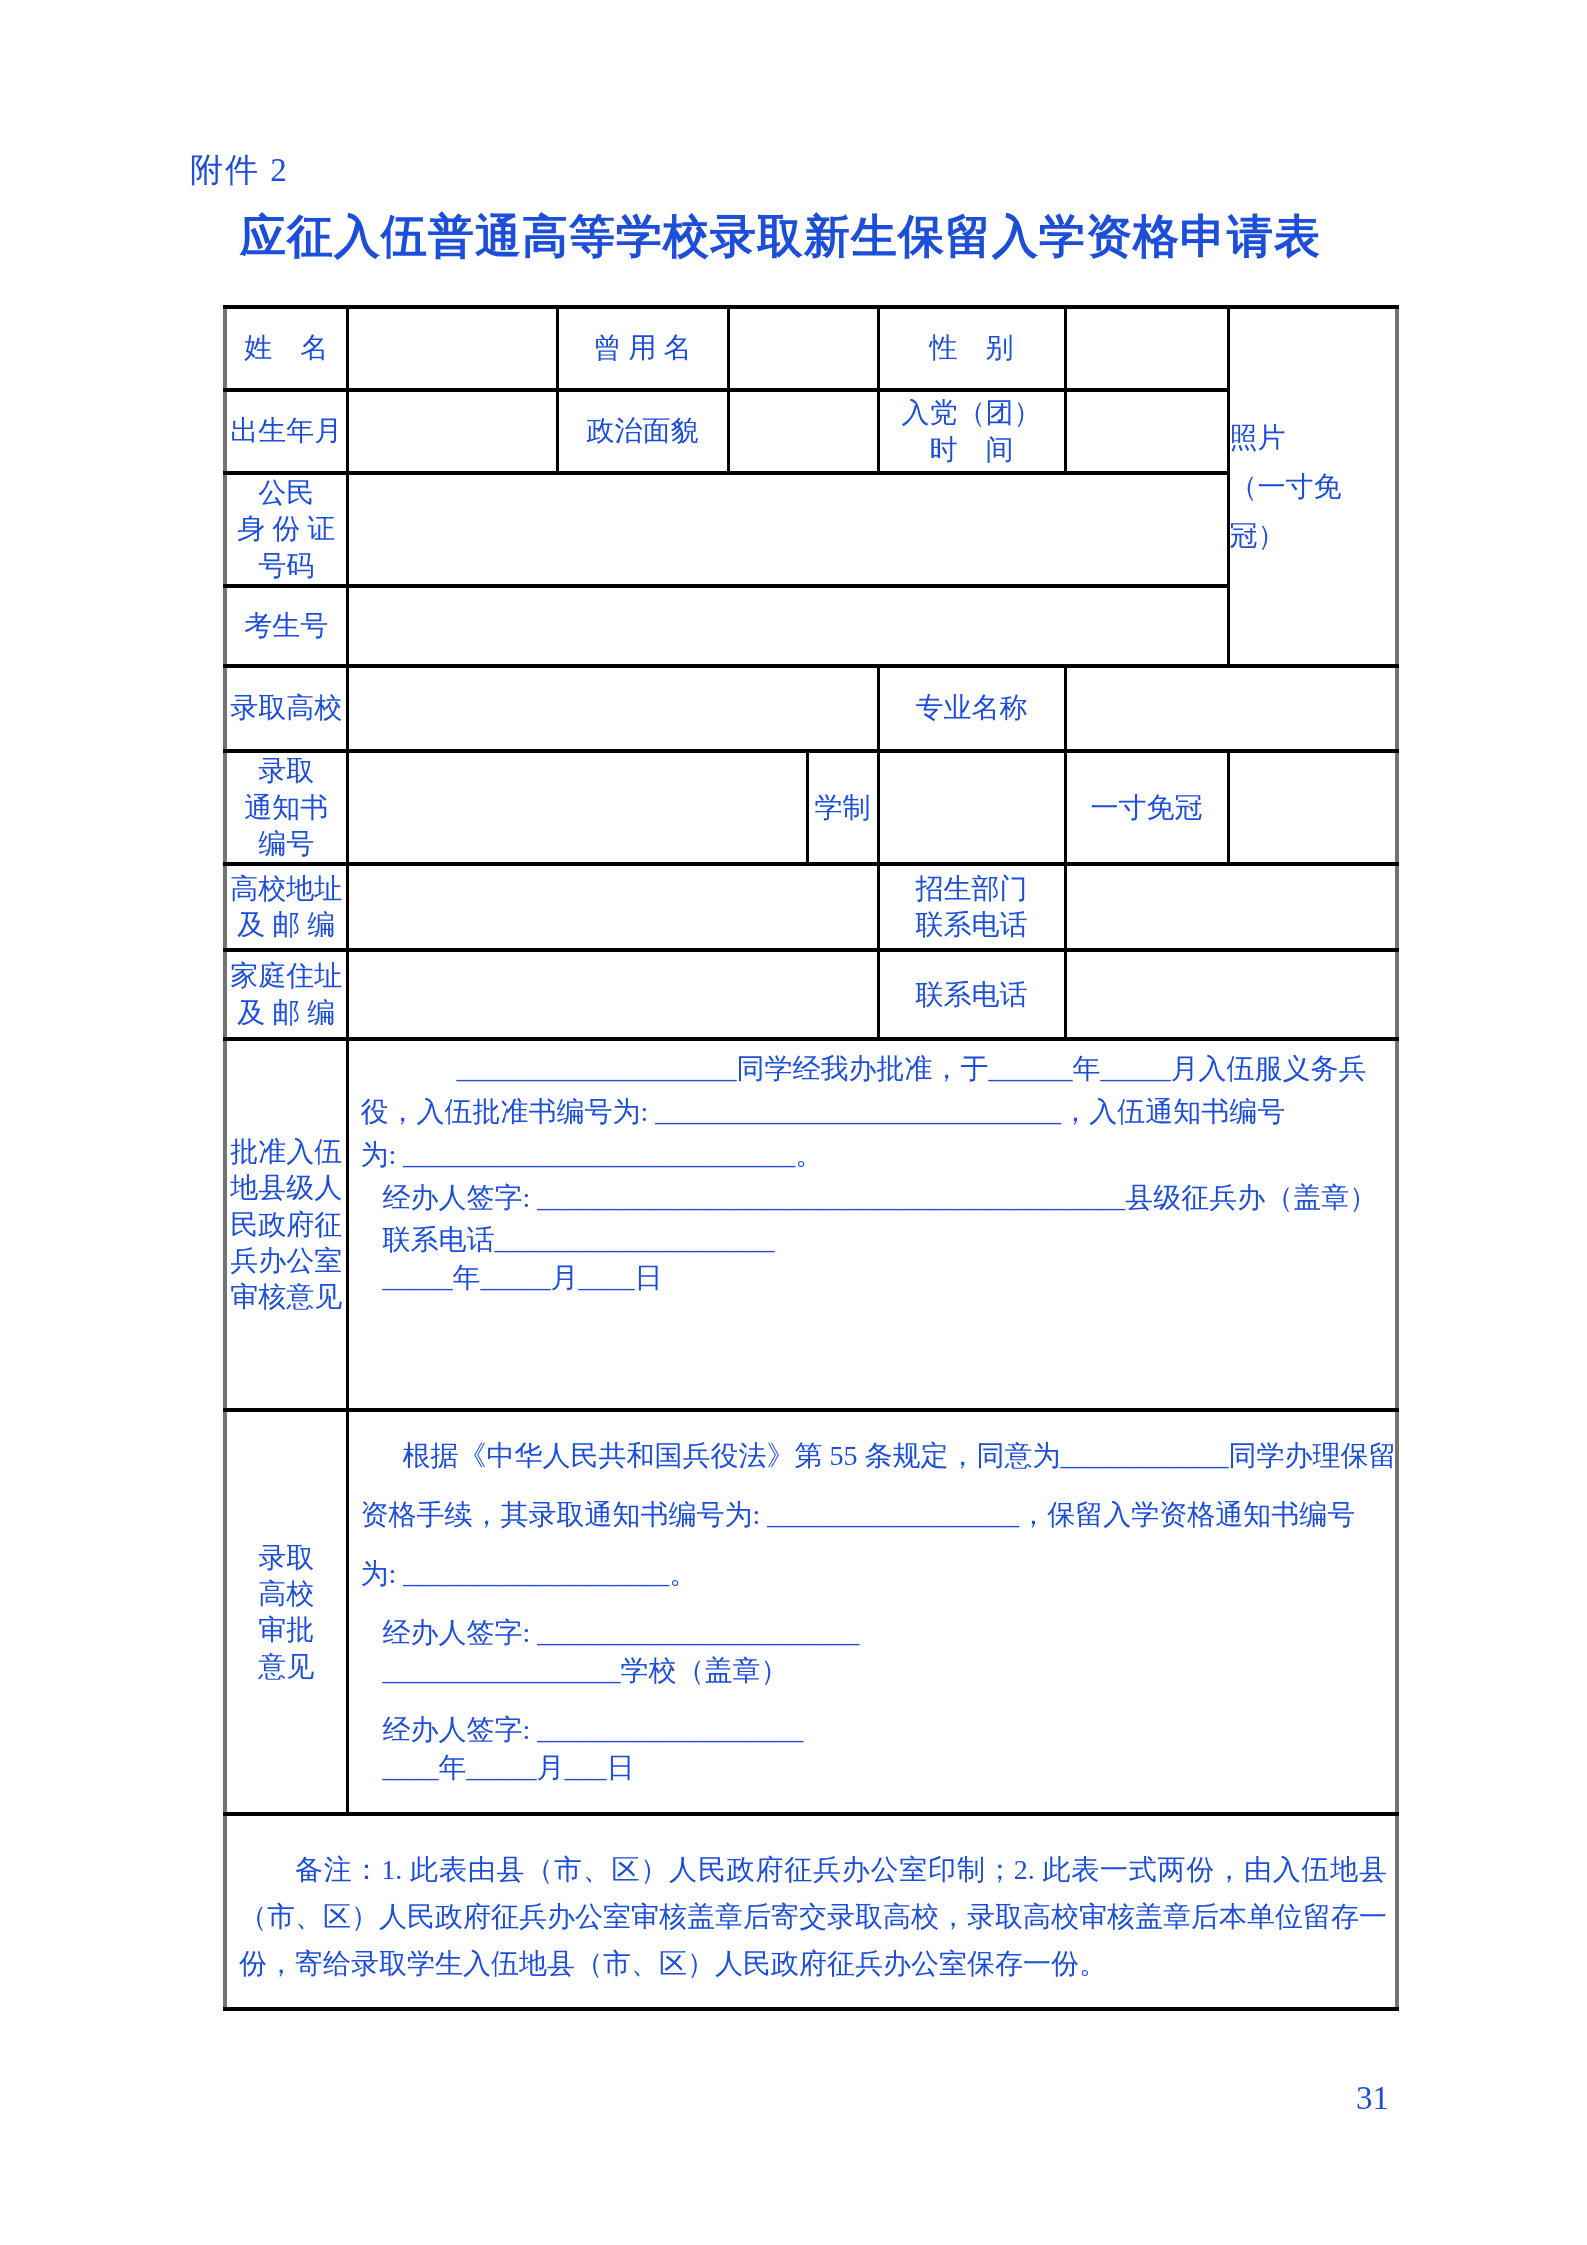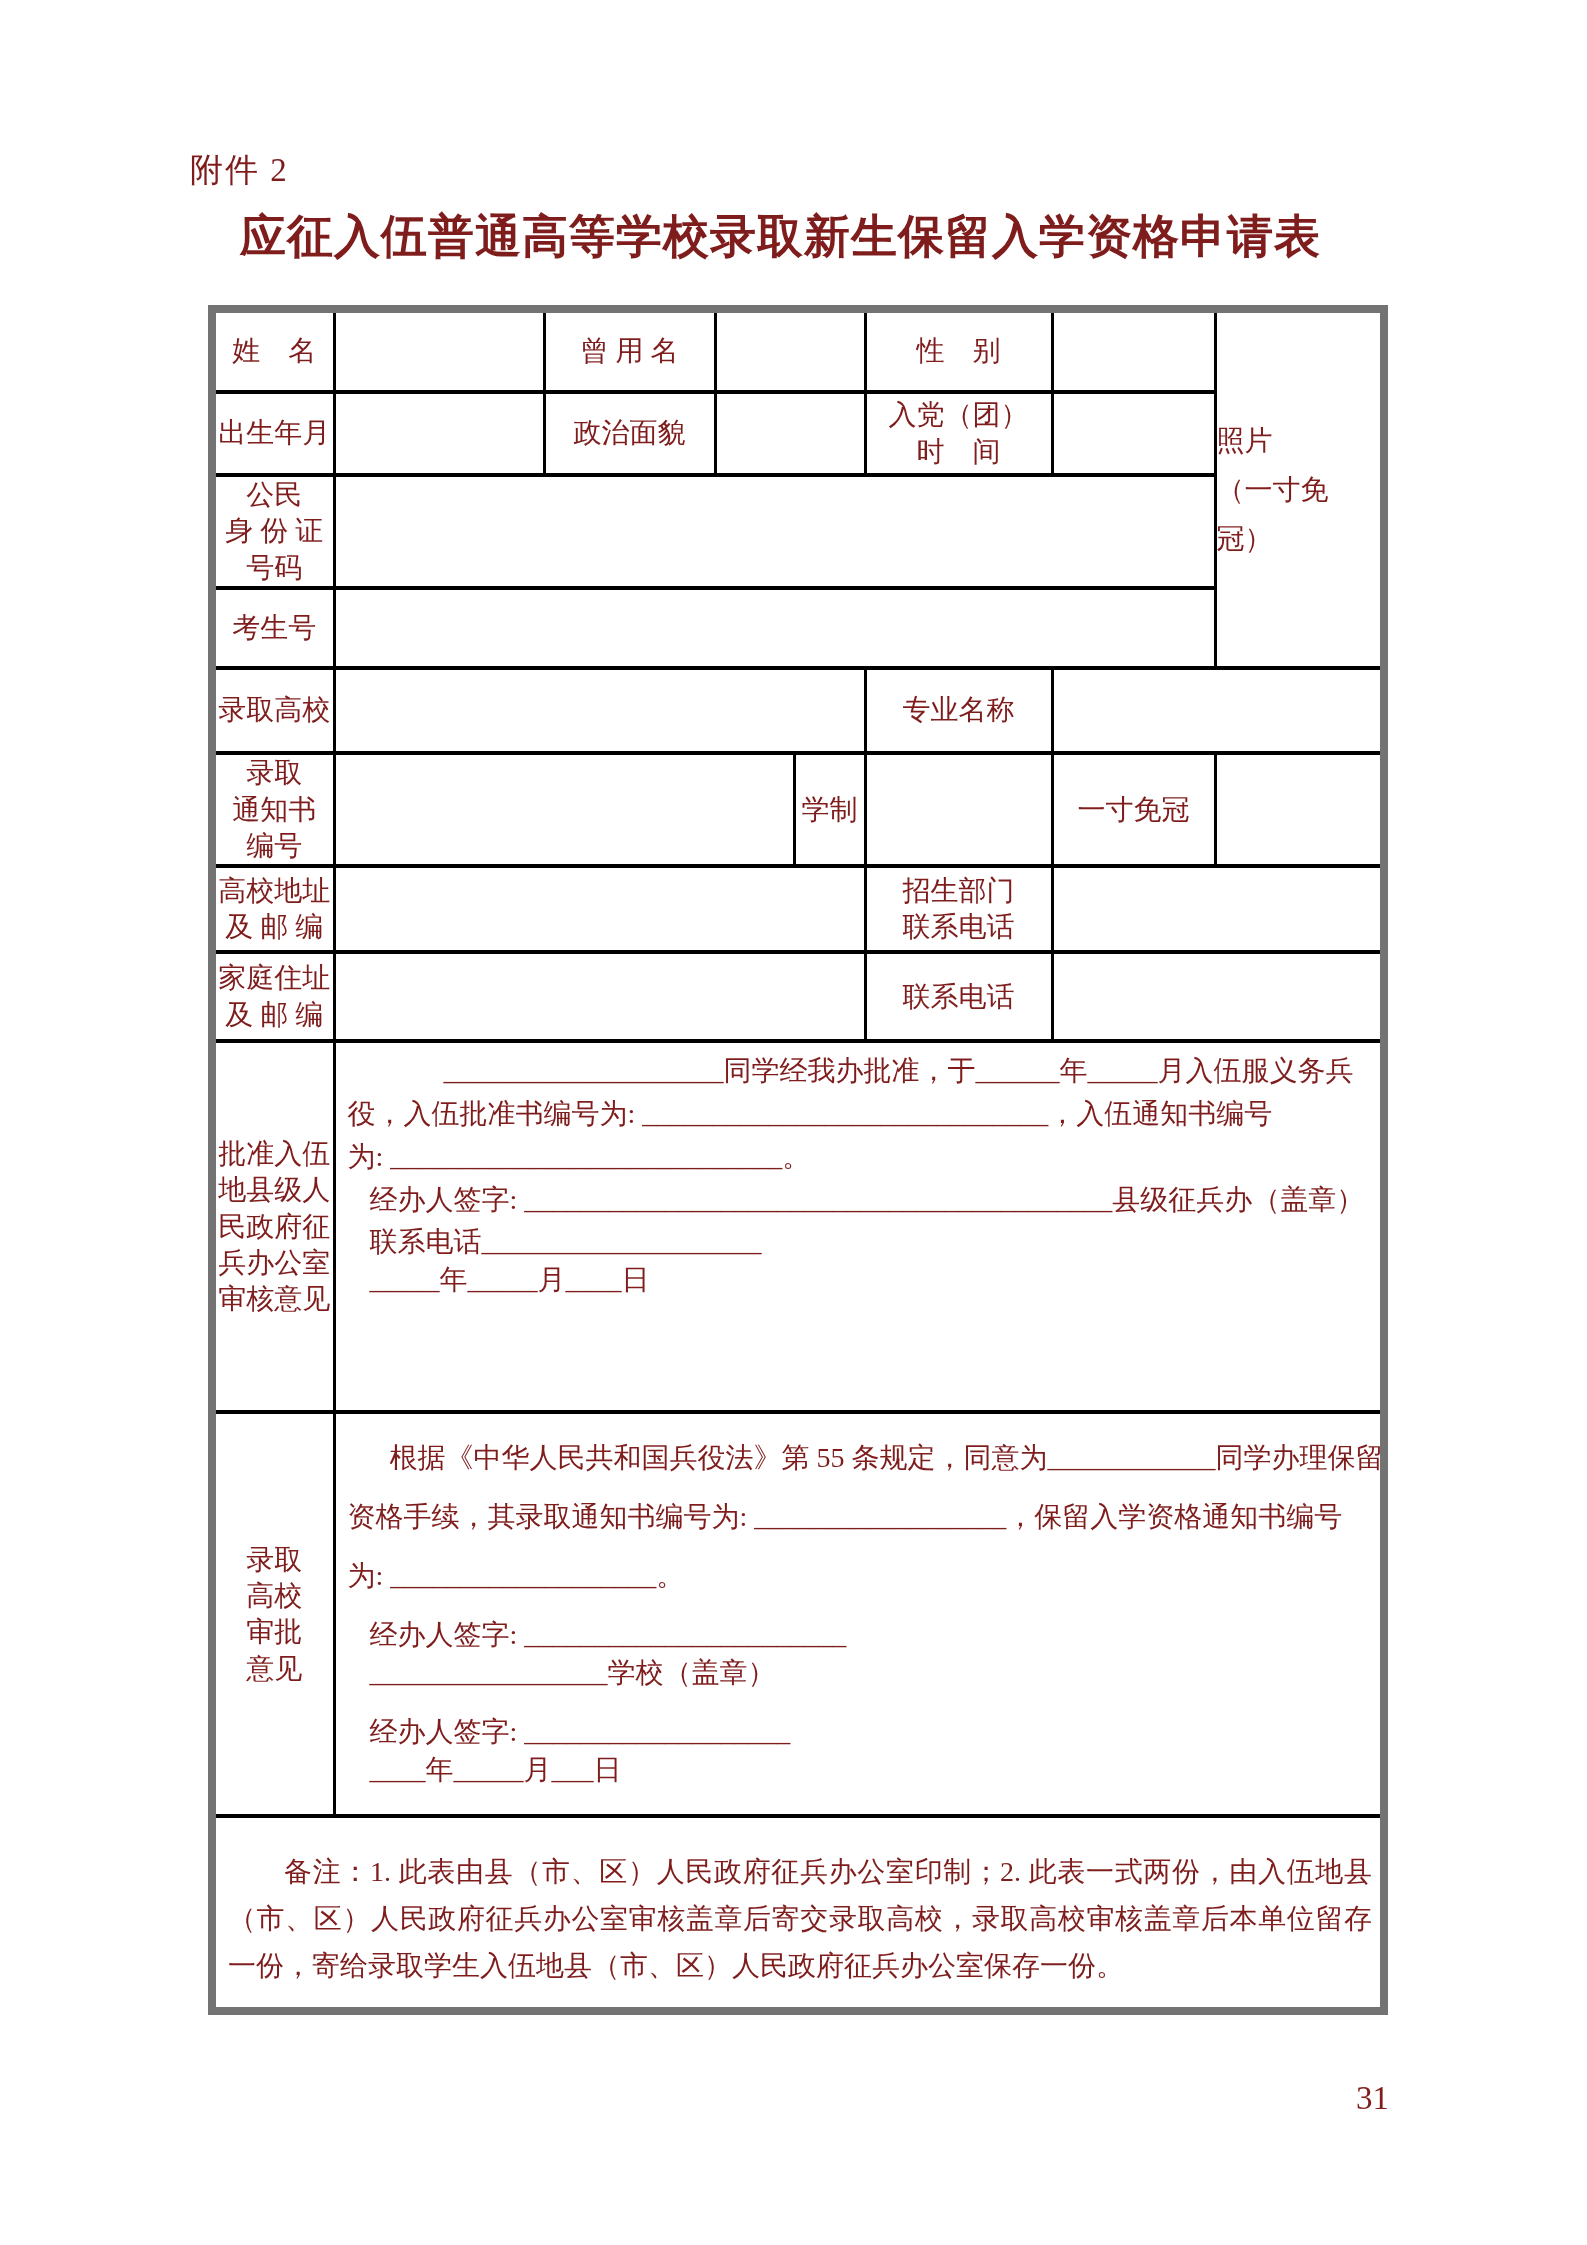--- a/index.html
+++ b/index.html
@@ -2,46 +2,46 @@
 <html><head>
 <meta charset="utf-8">
 <style>
   html,body{margin:0;padding:0;background:#ffffff;}
   .page{
     position:relative;
     width:1587px;
     height:2245px;
     background:#ffffff;
     font-family:"Liberation Serif","DejaVu Serif",serif;
-    color:#7f1d1d;
+    color:#1d4ed8;
     overflow:hidden;
   }
   .attachment{
     position:absolute;
     left:190px; top:148px;
     font-size:33px;
     letter-spacing:2px;
   }
   .doc-title{
     position:absolute;
     left:0; top:206px;
     width:1561px;
     text-align:center;
     font-size:46px;
     font-weight:bold;
     margin:0;
     letter-spacing:1px;
   }
   table.form{
     position:absolute;
-    left:208px; top:305px;
+    left:223px; top:305px;
     width:1172px;
     border-collapse:collapse;
     table-layout:fixed;
-    border:8px solid #737373;
+    border:4px solid #737373;
     font-size:28px;
   }
   table.form td{
     border:3px solid #000;
     border-top-width:4px;
     border-bottom-width:4px;
     padding:0;
     overflow:hidden;
   }
   td.lbl{

